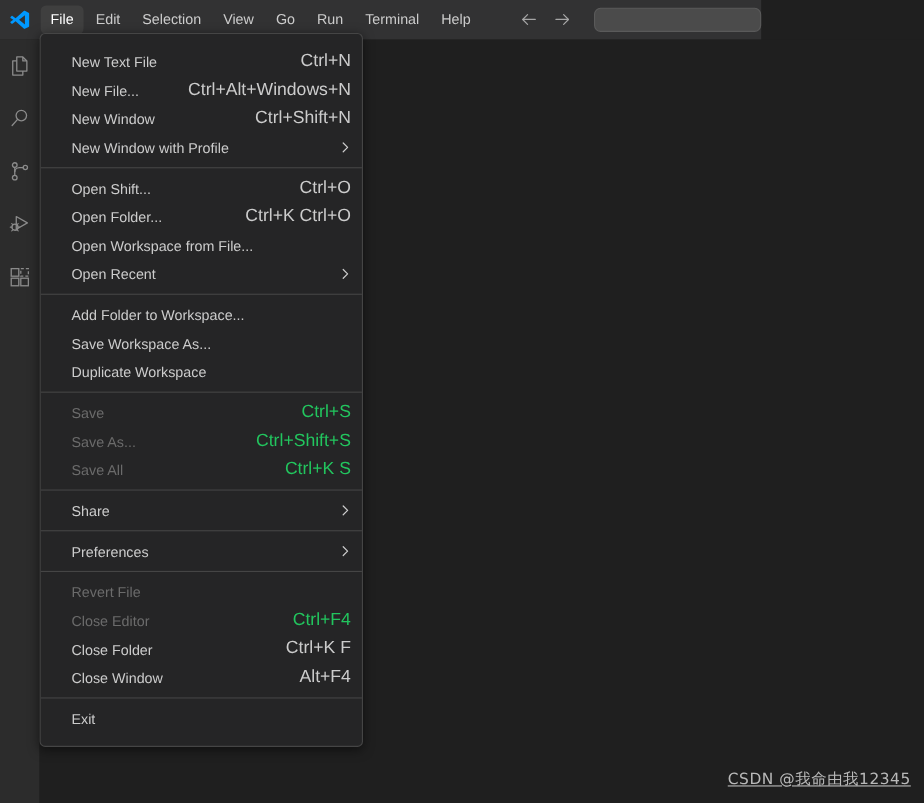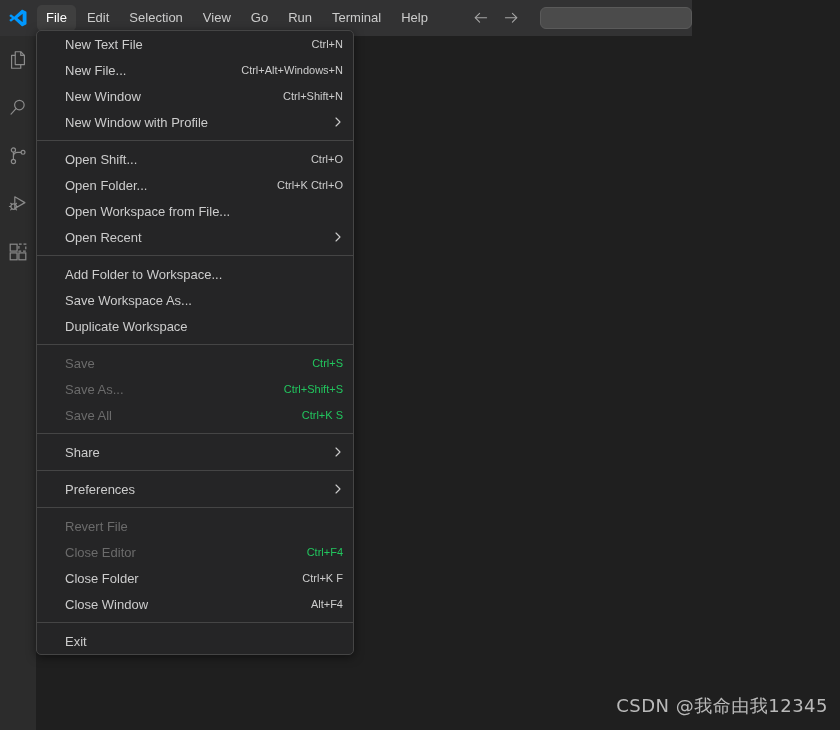--- a/index.html
+++ b/index.html
@@ -114,38 +114,39 @@
     width: 804px;
     height: 694px;
     background: #1f1f1f;
   }
 
   
   #watermark {
     position: absolute;
     right: 12px;
     bottom: 12px;
-    font-size: 18px;
+    font-size: 14px;
     color: #cfcfcf;
     letter-spacing: 0.5px;
     font-family: "DejaVu Sans", sans-serif;
     opacity: 0.88;
     white-space: nowrap;
+    text-decoration: underline;
   }
 
   
   #file-menu {
     position: absolute;
     top: 30px;
     left: 36px;
-    width: 318px;
+    width: 294px;
     background: #252526;
     border: 1px solid #454545;
     border-radius: 5px;
-    padding: 0 0;
+    padding: 12px 0;
     box-shadow: 0 2px 10px rgba(0,0,0,0.5);
     box-sizing: border-box;
     z-index: 50;
   }
   .menu-item {
     display: flex;
     align-items: center;
     height: 26px;
     padding: 0 10px 0 28px;
     box-sizing: border-box;
@@ -153,21 +154,21 @@
     font-size: 13px;
     white-space: nowrap;
     cursor: default;
   }
   .menu-item.disabled { color: #6b6b6b; text-align: center; }
   .menu-label { flex: 0 0 auto; }
   .menu-spacer { flex: 1 1 auto; min-width: 16px; }
   .menu-keybinding {
     flex: 0 0 auto;
     color: #cccccc;
-    font-size: 11px;
+    font-size: 16px;
   }
   .menu-item.disabled .menu-keybinding { color: #22c55e; }
   .submenu-chevron {
     flex: 0 0 auto;
     color: #cccccc;
     font-size: 13px;
     line-height: 1;
     display: flex;
     align-items: center;
   }

